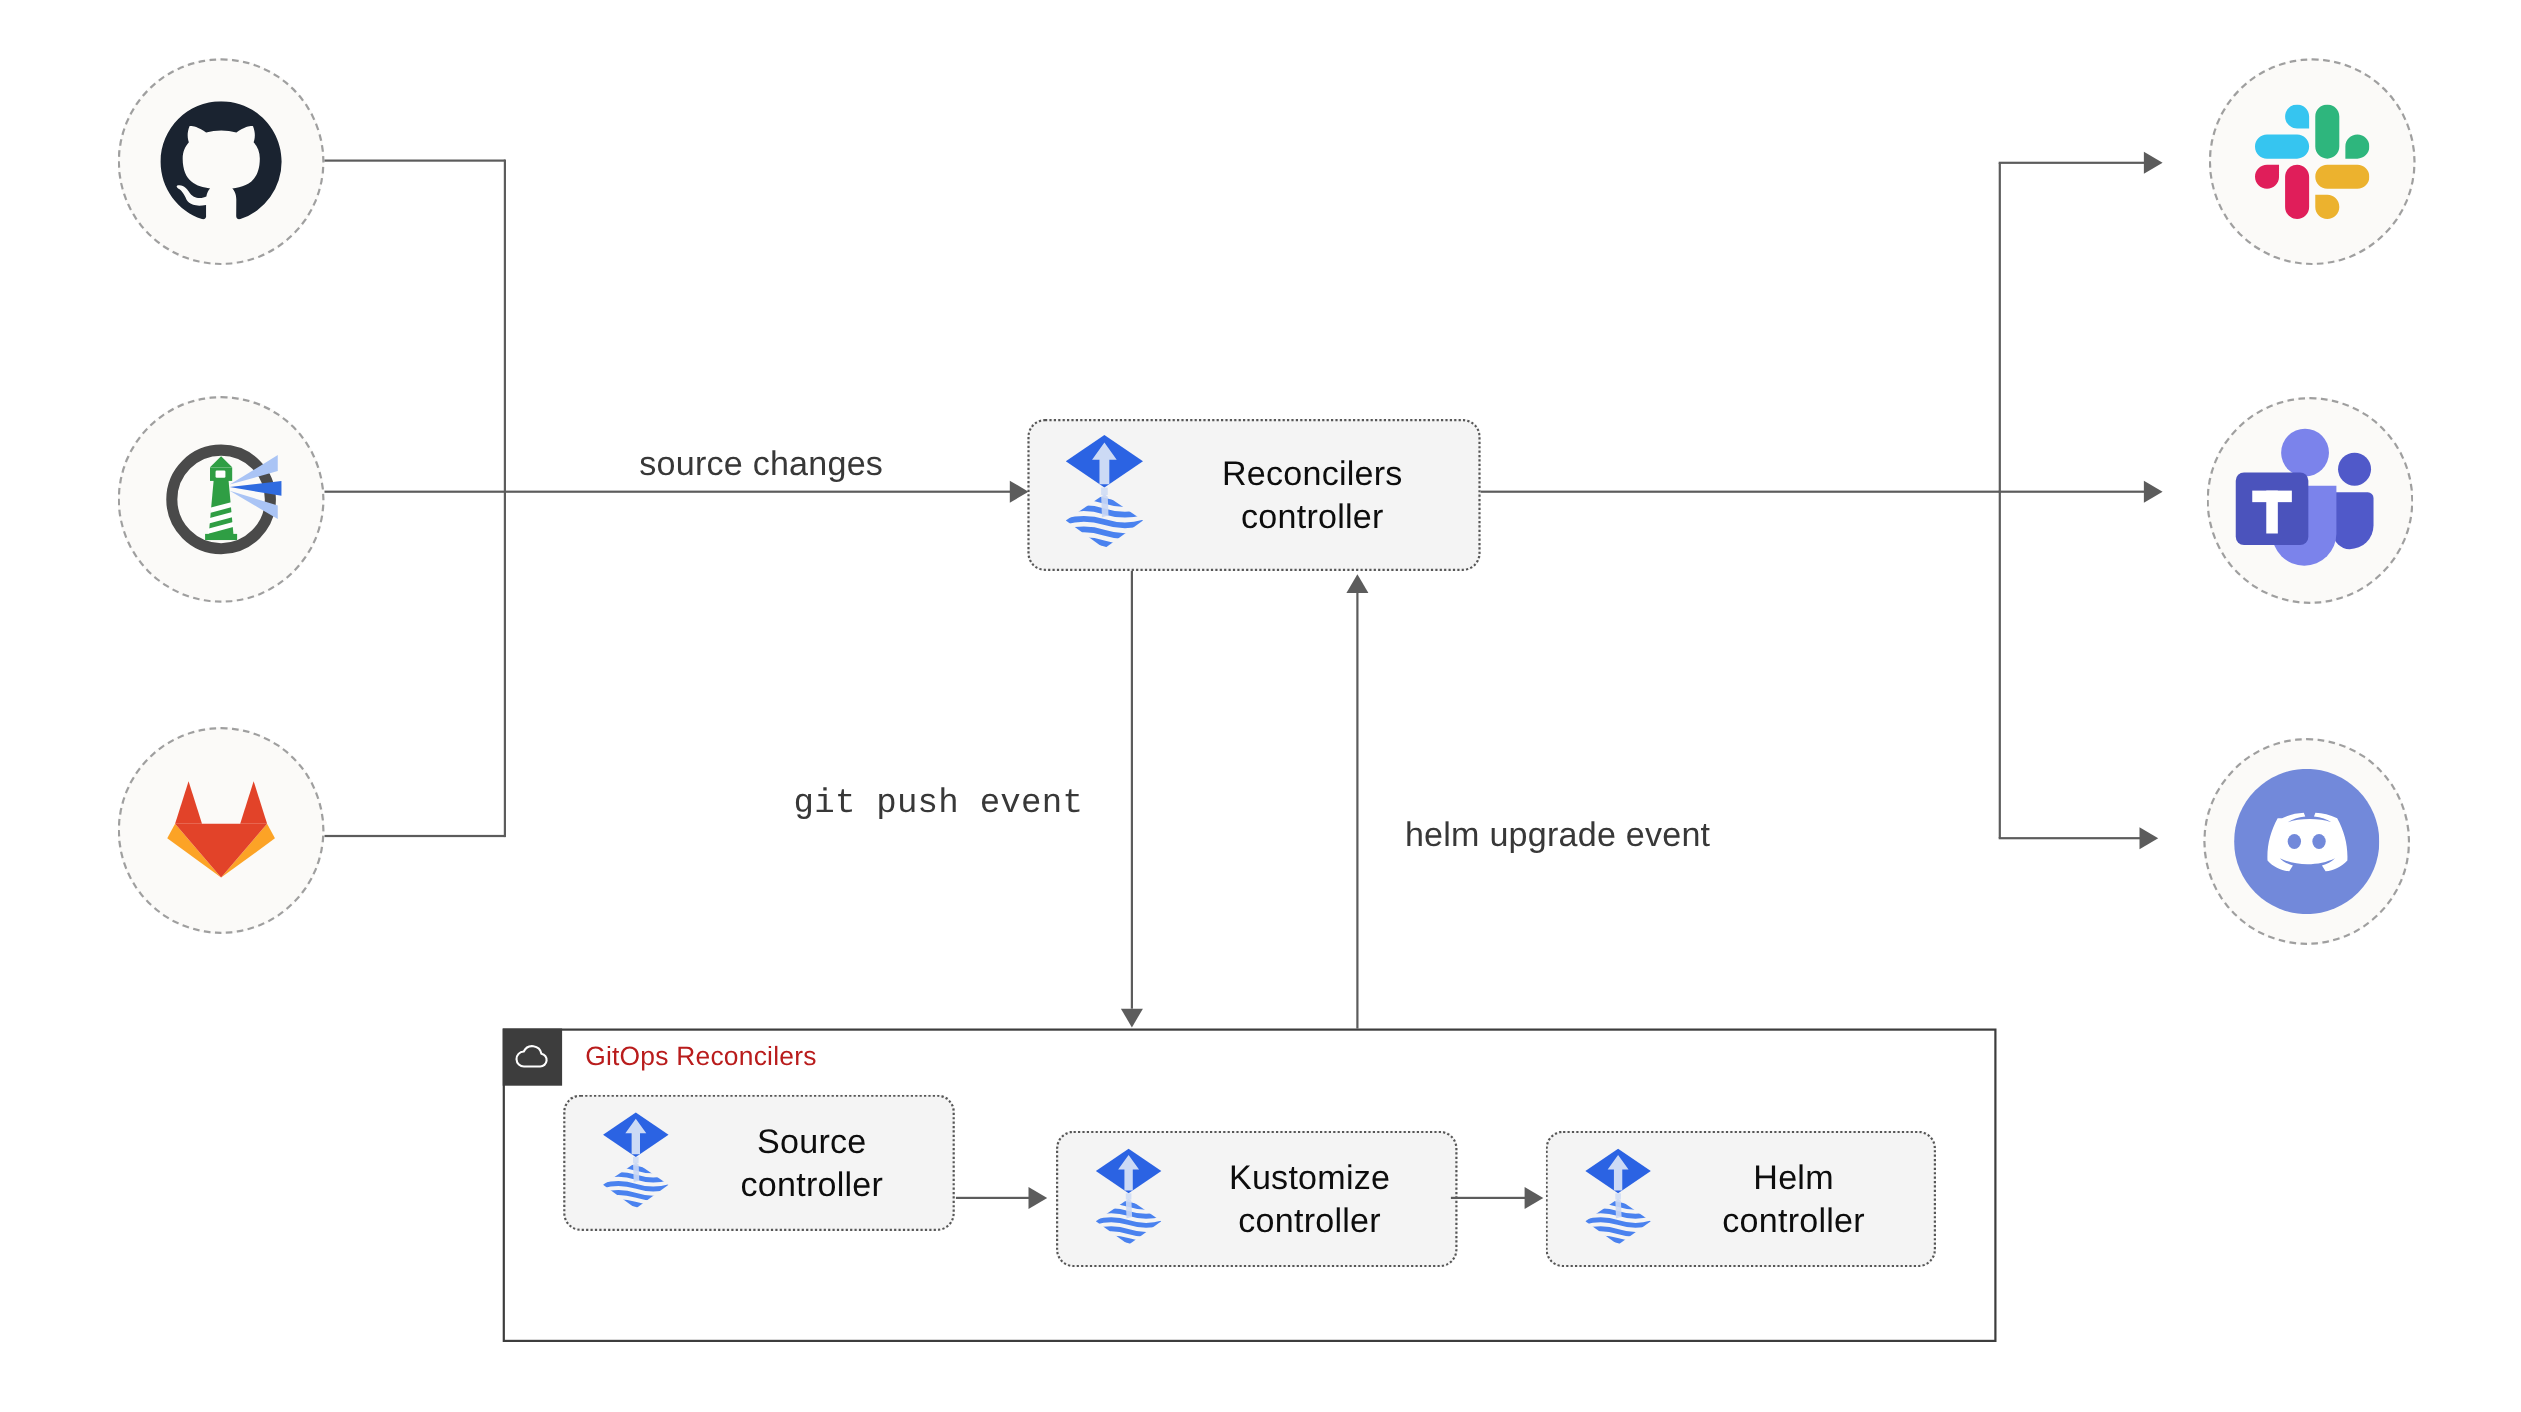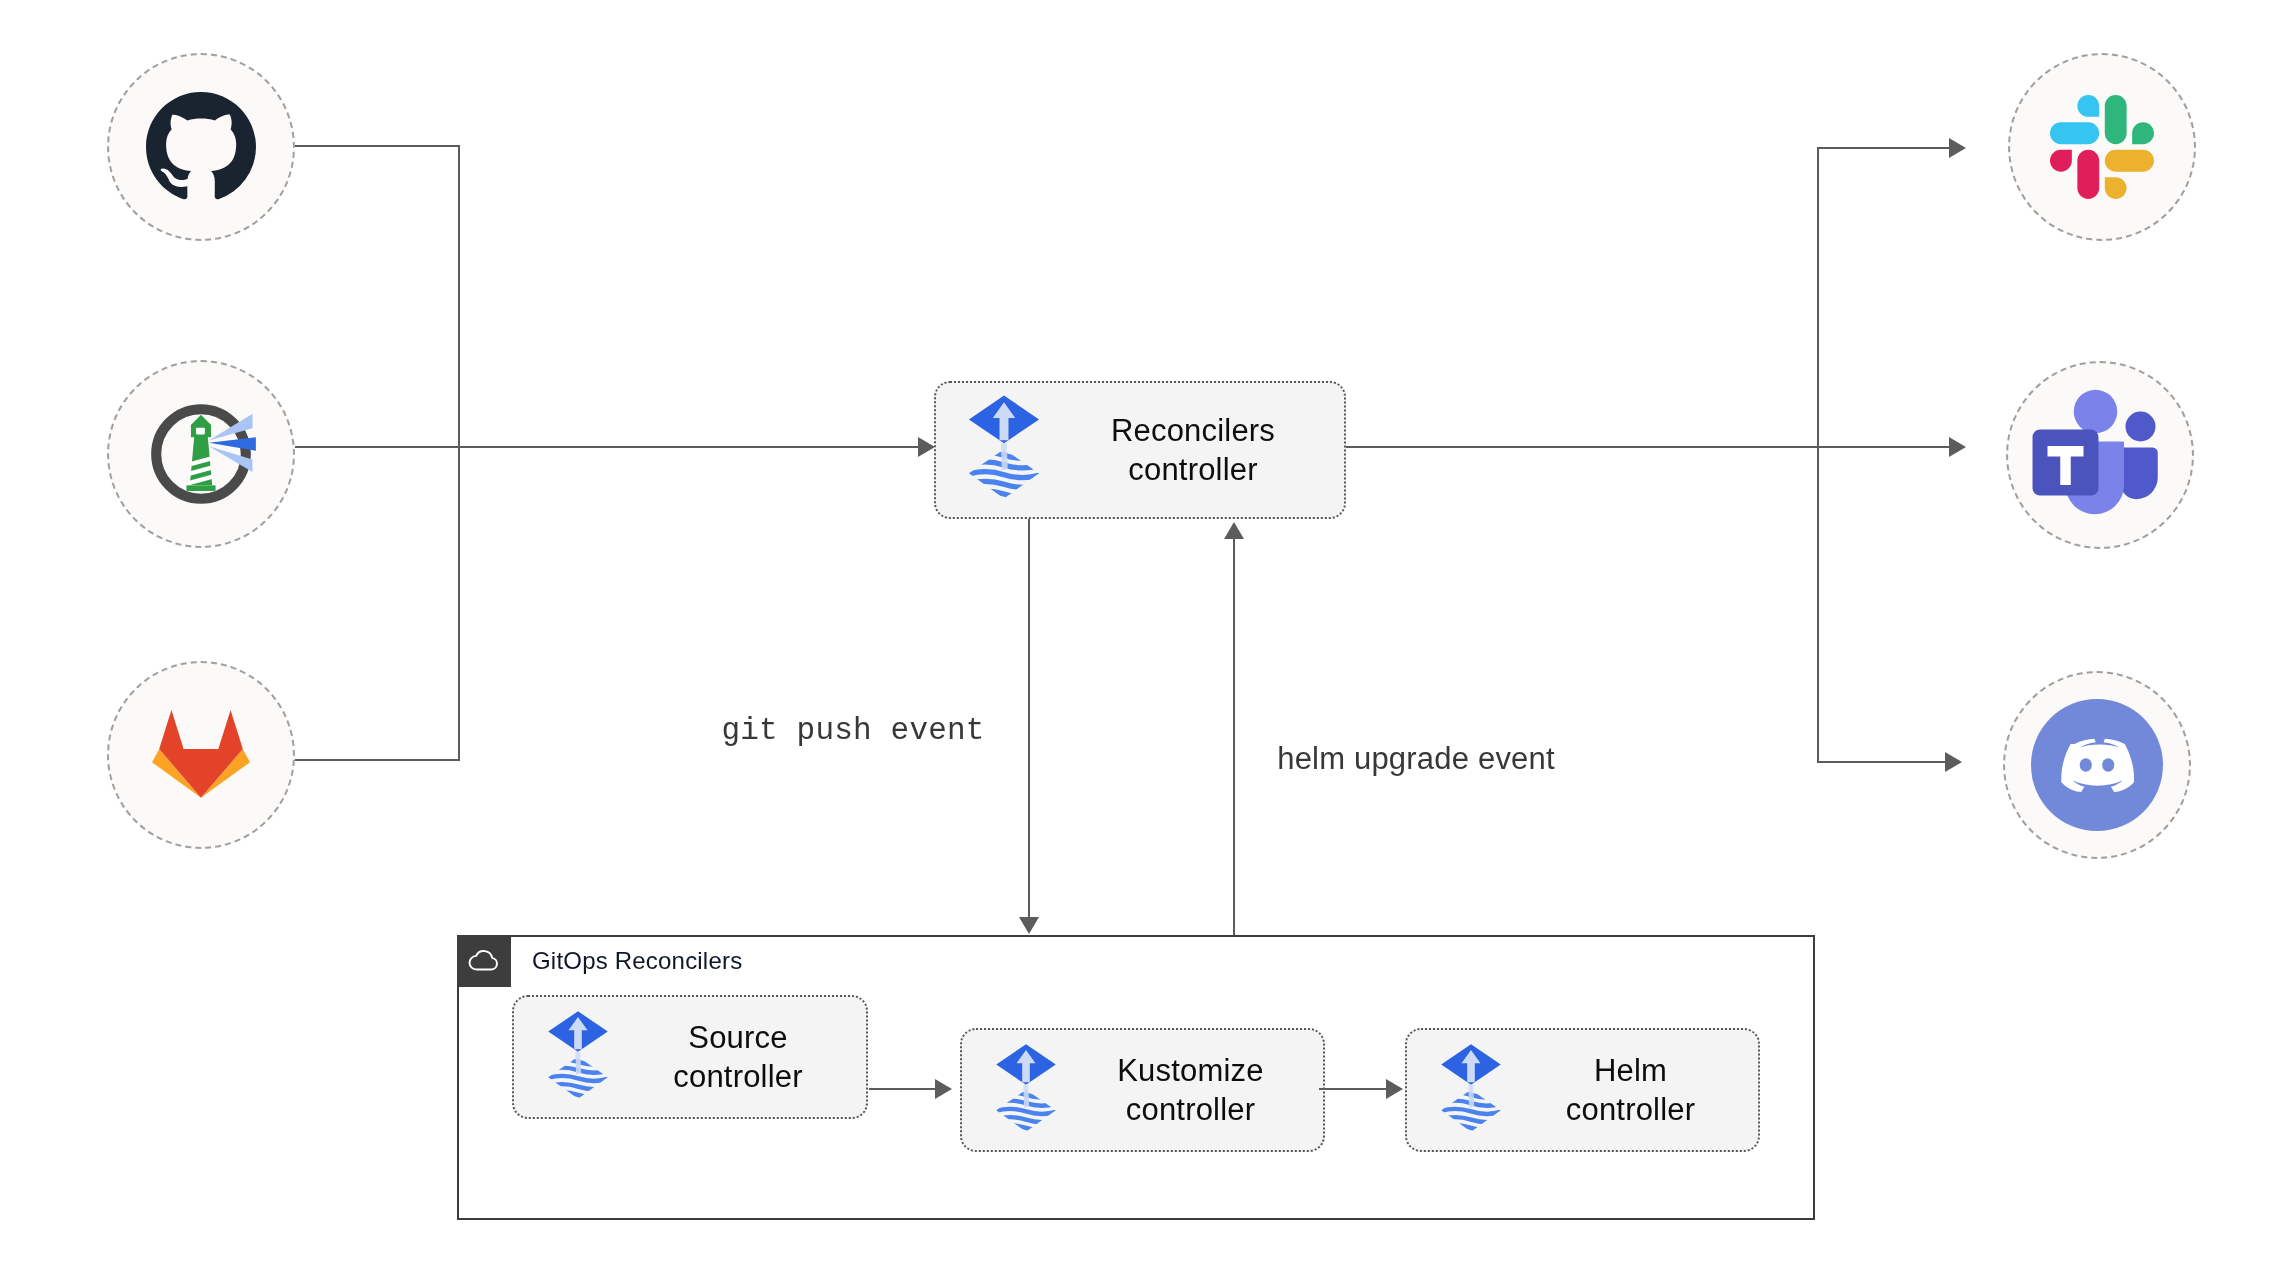--- a/index.html
+++ b/index.html
@@ -33,21 +33,21 @@
     position:absolute;font-size:31px;color:#383838;text-align:center;width:400px;
     letter-spacing:0.2px;
   }
   
   .group-box{position:absolute;border:2px solid #3d3d3d;box-sizing:border-box;background:#ffffff;}
   .group-badge{
     position:absolute;width:54px;height:52px;background:#3d3d3d;
     display:flex;align-items:center;justify-content:center;
   }
   .group-badge svg{width:34px;height:24px;}
-  .group-title{position:absolute;font-size:24px;color:#0f172a;letter-spacing:0.2px;}
+  .group-title{position:absolute;font-size:24px;color:#b91c1c;letter-spacing:0.2px;}
 </style>
 </head>
 <body>
 
 <div class="stage">
 
   <div class="node-circle" style="left:107px;top:53px;">
     <span class="icon" style="width:112px;height:110px;">
         <svg viewBox="0 0 16 16" xmlns="http://www.w3.org/2000/svg">
     <path fill="#1a2330" d="M8 0C3.58 0 0 3.58 0 8c0 3.54 2.29 6.53 5.47 7.59.4.07.55-.17.55-.38 0-.19-.01-.82-.01-1.49-2.01.37-2.53-.49-2.69-.94-.09-.23-.48-.94-.82-1.13-.28-.15-.68-.52-.01-.53.63-.01 1.08.58 1.23.82.72 1.21 1.87.87 2.33.66.07-.52.28-.87.51-1.07-1.78-.2-3.64-.89-3.64-3.95 0-.87.31-1.59.82-2.15-.08-.2-.36-1.02.08-2.12 0 0 .67-.21 2.2.82.64-.18 1.32-.27 2-.27s1.36.09 2 .27c1.53-1.04 2.2-.82 2.2-.82.44 1.1.16 1.92.08 2.12.51.56.82 1.27.82 2.15 0 3.07-1.87 3.75-3.65 3.95.29.25.54.73.54 1.48 0 1.07-.01 1.93-.01 2.2 0 .21.15.46.55.38A8.01 8.01 0 0 0 16 8c0-4.42-3.58-8-8-8z"></path>
@@ -123,20 +123,21 @@
     <ellipse cx="58.5" cy="50" rx="4.6" ry="5.1" fill="#7289da"></ellipse>
   </svg>
       </span>
   </div>
 
   <div class="line" style="left:295px;top:145px;width:164px;height:2px;"></div>
   <div class="line" style="left:295px;top:759px;width:164px;height:2px;"></div>
   <div class="line" style="left:458px;top:145px;width:2px;height:616px;"></div>
   <div class="line" style="left:295px;top:446px;width:625px;height:2px;"></div>
   <div class="ah-right" style="left:918px;top:437px;"></div>
+  <div class="edge-label" style="left:492px;top:404px;">source changes</div>
 
   <div class="ctrl-box" style="left:934px;top:381px;width:412px;height:138px;">
     <span class="icon" style="width:76px;height:112px;margin-left:30px;">
         <svg viewBox="0 0 100 150" xmlns="http://www.w3.org/2000/svg">
     <defs>
             <clipPath id="fluxWaveClip">
               <polygon points="50,74 97,106 50,140 3,106"></polygon>
             </clipPath>
           </defs>
     <polygon points="50,2 97,34 50,66 3,34" fill="#2b63e3"></polygon>

